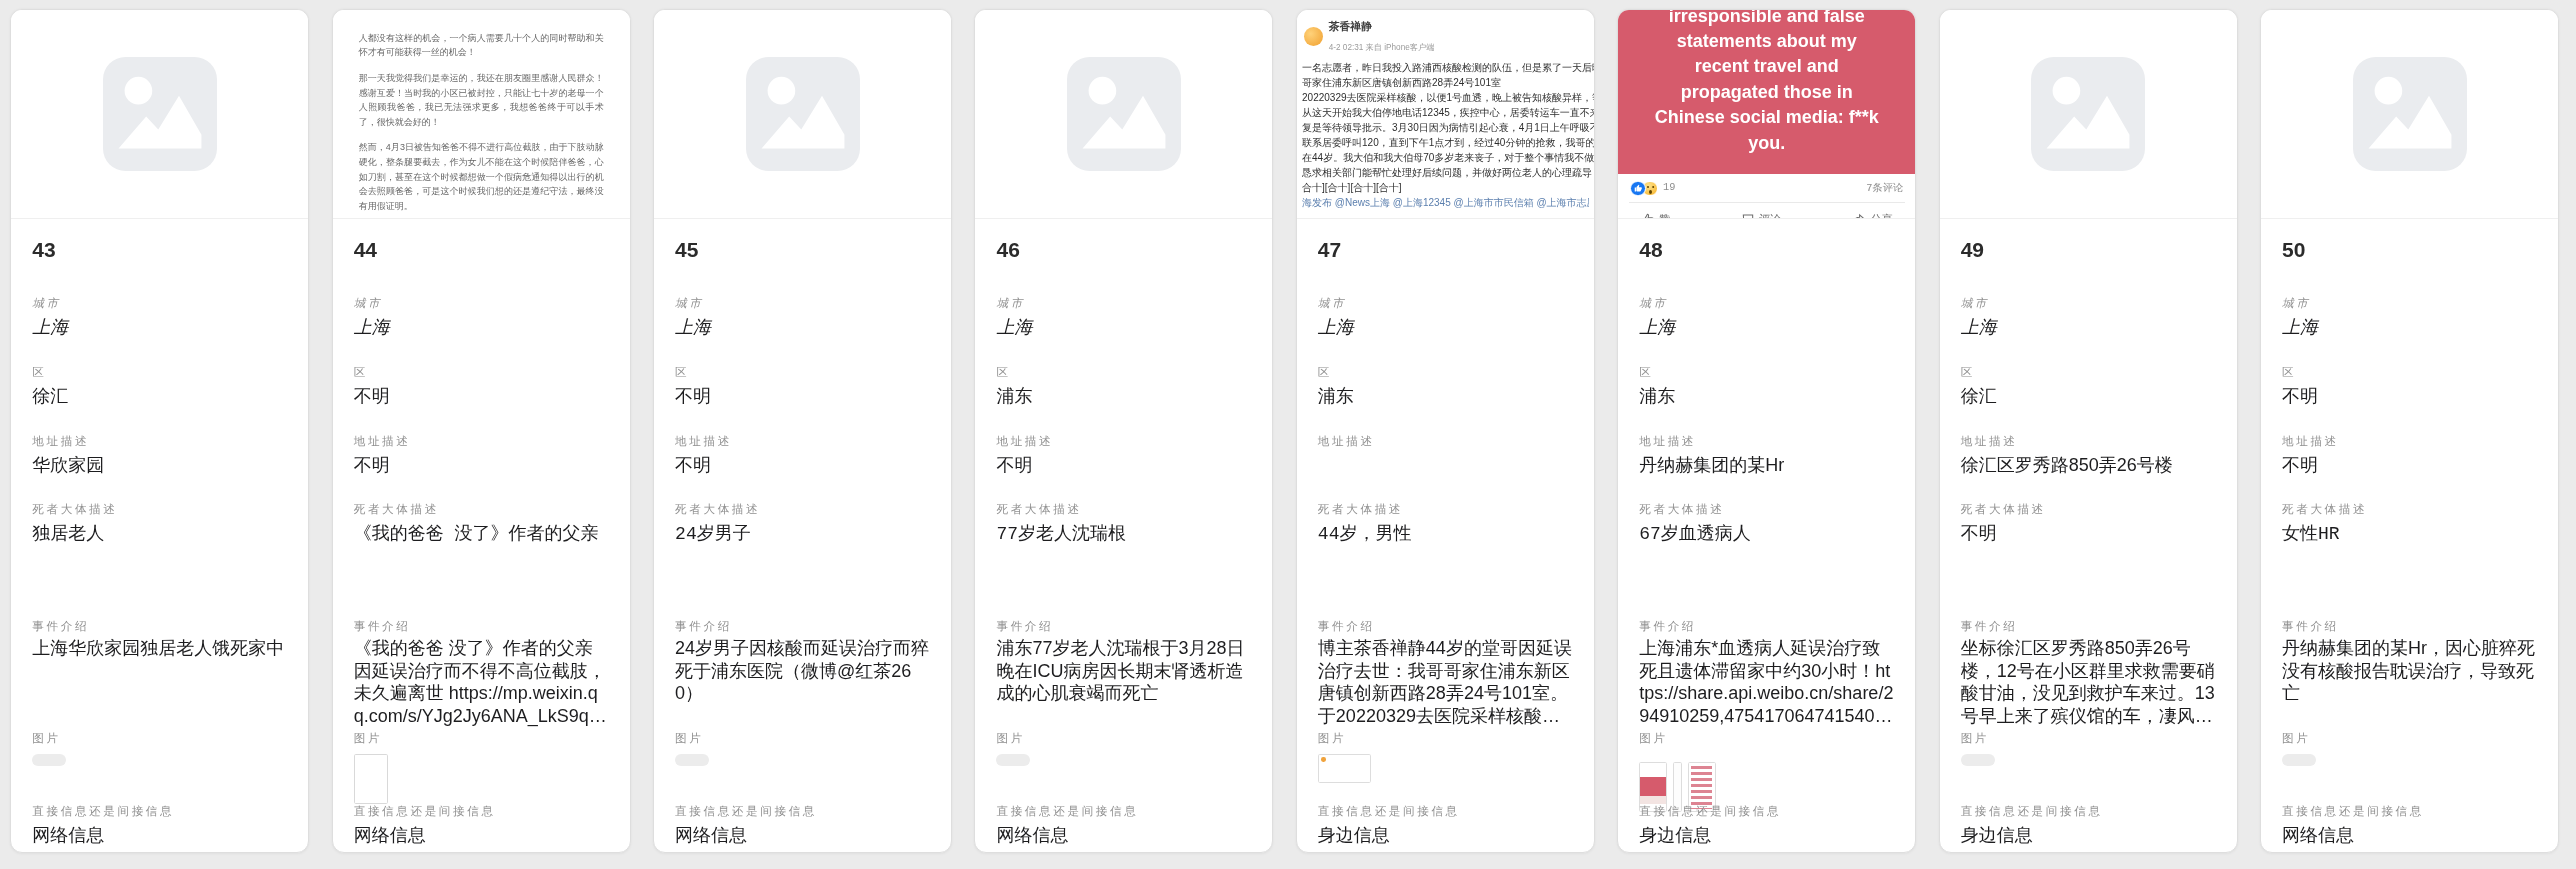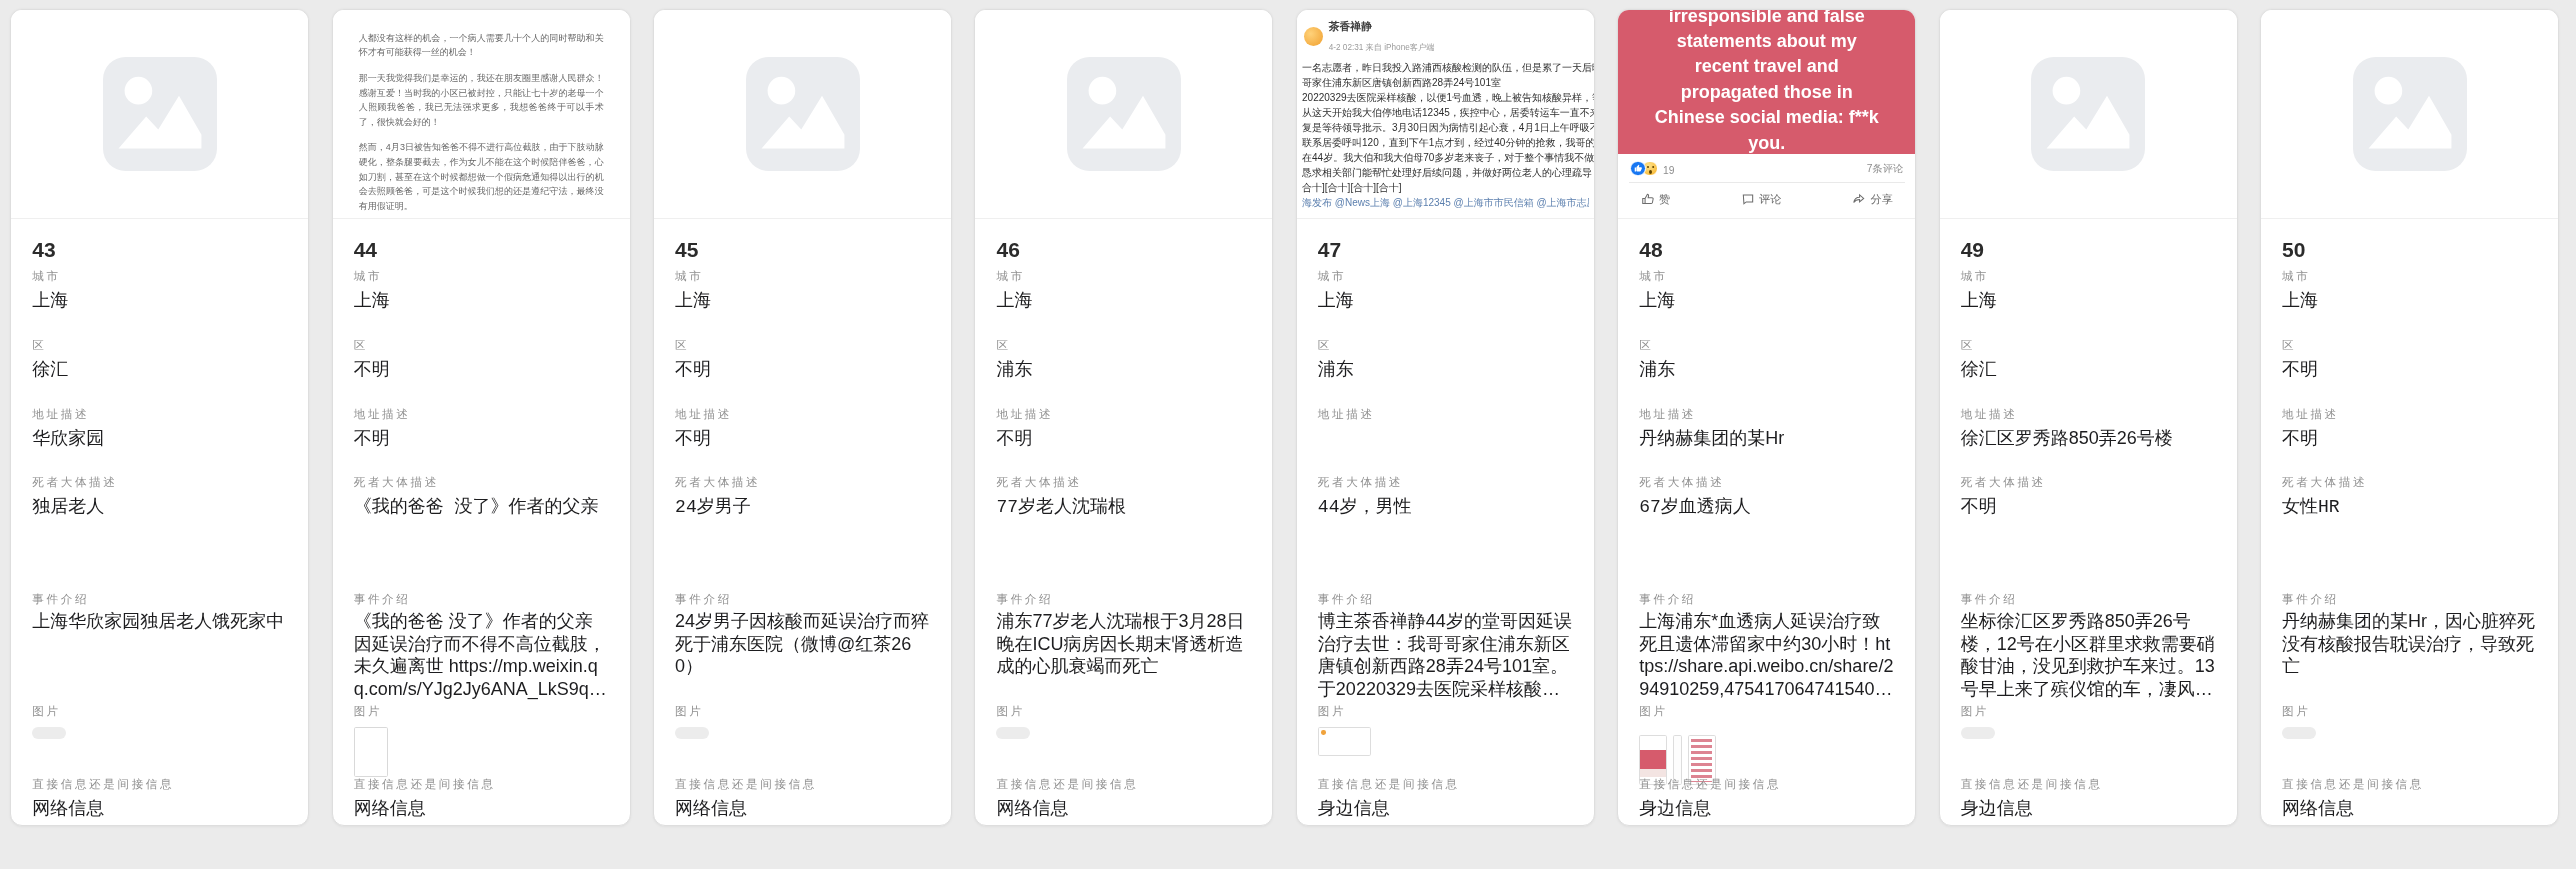--- a/index.html
+++ b/index.html
@@ -31,24 +31,24 @@
   .wb-head { display:flex; gap:6px; align-items:center; }
   .wb-avatar { width:19px; height:19px; border-radius:50%; flex:none; margin-left:-4.3px;
                background:radial-gradient(circle at 35% 35%, #ffd27a, #f09f2e); }
   .wb-name { font-size:10.8px; font-weight:bold; color:#3d3d3d; }
   .wb-meta { font-size:8.2px; color:#9b9b9b; margin-top:8px; }
   .wb-body { margin:7px 0 0 -6px; width:calc(100% + 12px); font-size:10px; line-height:1.5; color:#2e2e2e; }
   .wb-body > div { white-space:nowrap; overflow:hidden; }
   .wb-links { margin-left:-6px; font-size:10px; line-height:1.6; color:#5b7fae; white-space:nowrap; overflow:hidden; }
 
   
-  .red-top { height:144px; display:flex; align-items:flex-start; justify-content:center; overflow:hidden; }
+  .red-top { height:164px; display:flex; align-items:flex-start; justify-content:center; overflow:hidden; }
   .red-text { margin-top:-6px; padding:0 22.4px; text-align:center; color:#fff; font-weight:bold; font-size:18px; line-height:25.4px; }
   .red-social { background:#fff; }
-  .rx-row { display:flex; align-items:flex-end; padding:7px 12px 6px 12px; }
+  .rx-row { display:flex; align-items:flex-start; padding:7px 12px 6px 12px;font-family:Liberation Mono, monospace; }
   .rx-thumb { width:15.5px; height:15.5px; border-radius:50%; background:#1877f2; border:1.3px solid #fff;
               display:flex; align-items:center; justify-content:center; z-index:2; }
   .rx-wow { width:15.5px; height:15.5px; border-radius:50%; margin-left:-3.4px; border:1.3px solid #fff; position:relative; z-index:1;
             background:radial-gradient(circle at 40% 30%, #ffe38a, #f7b125); }
   .rx-wow::before { content:""; position:absolute; left:3.4px; top:4.3px; width:2.2px; height:2.2px; border-radius:50%;
                     background:#5f4200; box-shadow:5.2px 0 0 #5f4200; }
   .rx-wow::after { content:""; position:absolute; left:5.6px; top:8.2px; width:3.4px; height:4.3px; border-radius:50%; background:#5f4200; }
   .rx-count { font-size:10.3px; color:#8d8d8d; margin-left:5.2px; }
   .rx-comments { margin-left:auto; font-size:10.3px; color:#8d8d8d; }
   .rx-div { height:0.9px; background:#e9e9e9; margin:0 10.3px; }
@@ -56,21 +56,21 @@
   .rx-act { display:flex; align-items:center; gap:4.3px; font-size:11.2px; color:#6d6d6d; }
   .rx-act svg { display:block; }
 
   
   .body { padding:0 21px 4.3px 21px; }
   .num { margin-top:17px; font-size:21px; line-height:28px; font-weight:600; color:#2b2b2b; }
   .fblock { overflow:visible; }
   .f-label { font-size:11.6px; line-height:15.5px; color:#909090; letter-spacing:2.6px; }
   .f-value { margin-top:5.2px; font-size:18px; line-height:24px; color:#1d1d1f; word-break:break-all; }
   .f-sm { height:69px; margin-top:0; }
-  .f-first { margin-top:4px; }
+  .f-first { margin-top:31px;font-style:italic; }
   .f-deceased { height:116px;font-family:Liberation Mono, monospace; }
   .f-event { height:112px; overflow:hidden; }
   .f-event .f-value { margin-top:4.3px; font-size:18px; line-height:22.4px;
       display:-webkit-box; -webkit-line-clamp:4; -webkit-box-orient:vertical; overflow:hidden; }
   .f-image { height:73px; }
   .f-source { }
 
   
   .thumb-row { margin-top:8.6px; display:flex; gap:5.2px; align-items:flex-start; }
   .thumb-pill { width:34px; height:12px; border-radius:6px; background:#ececec; }

